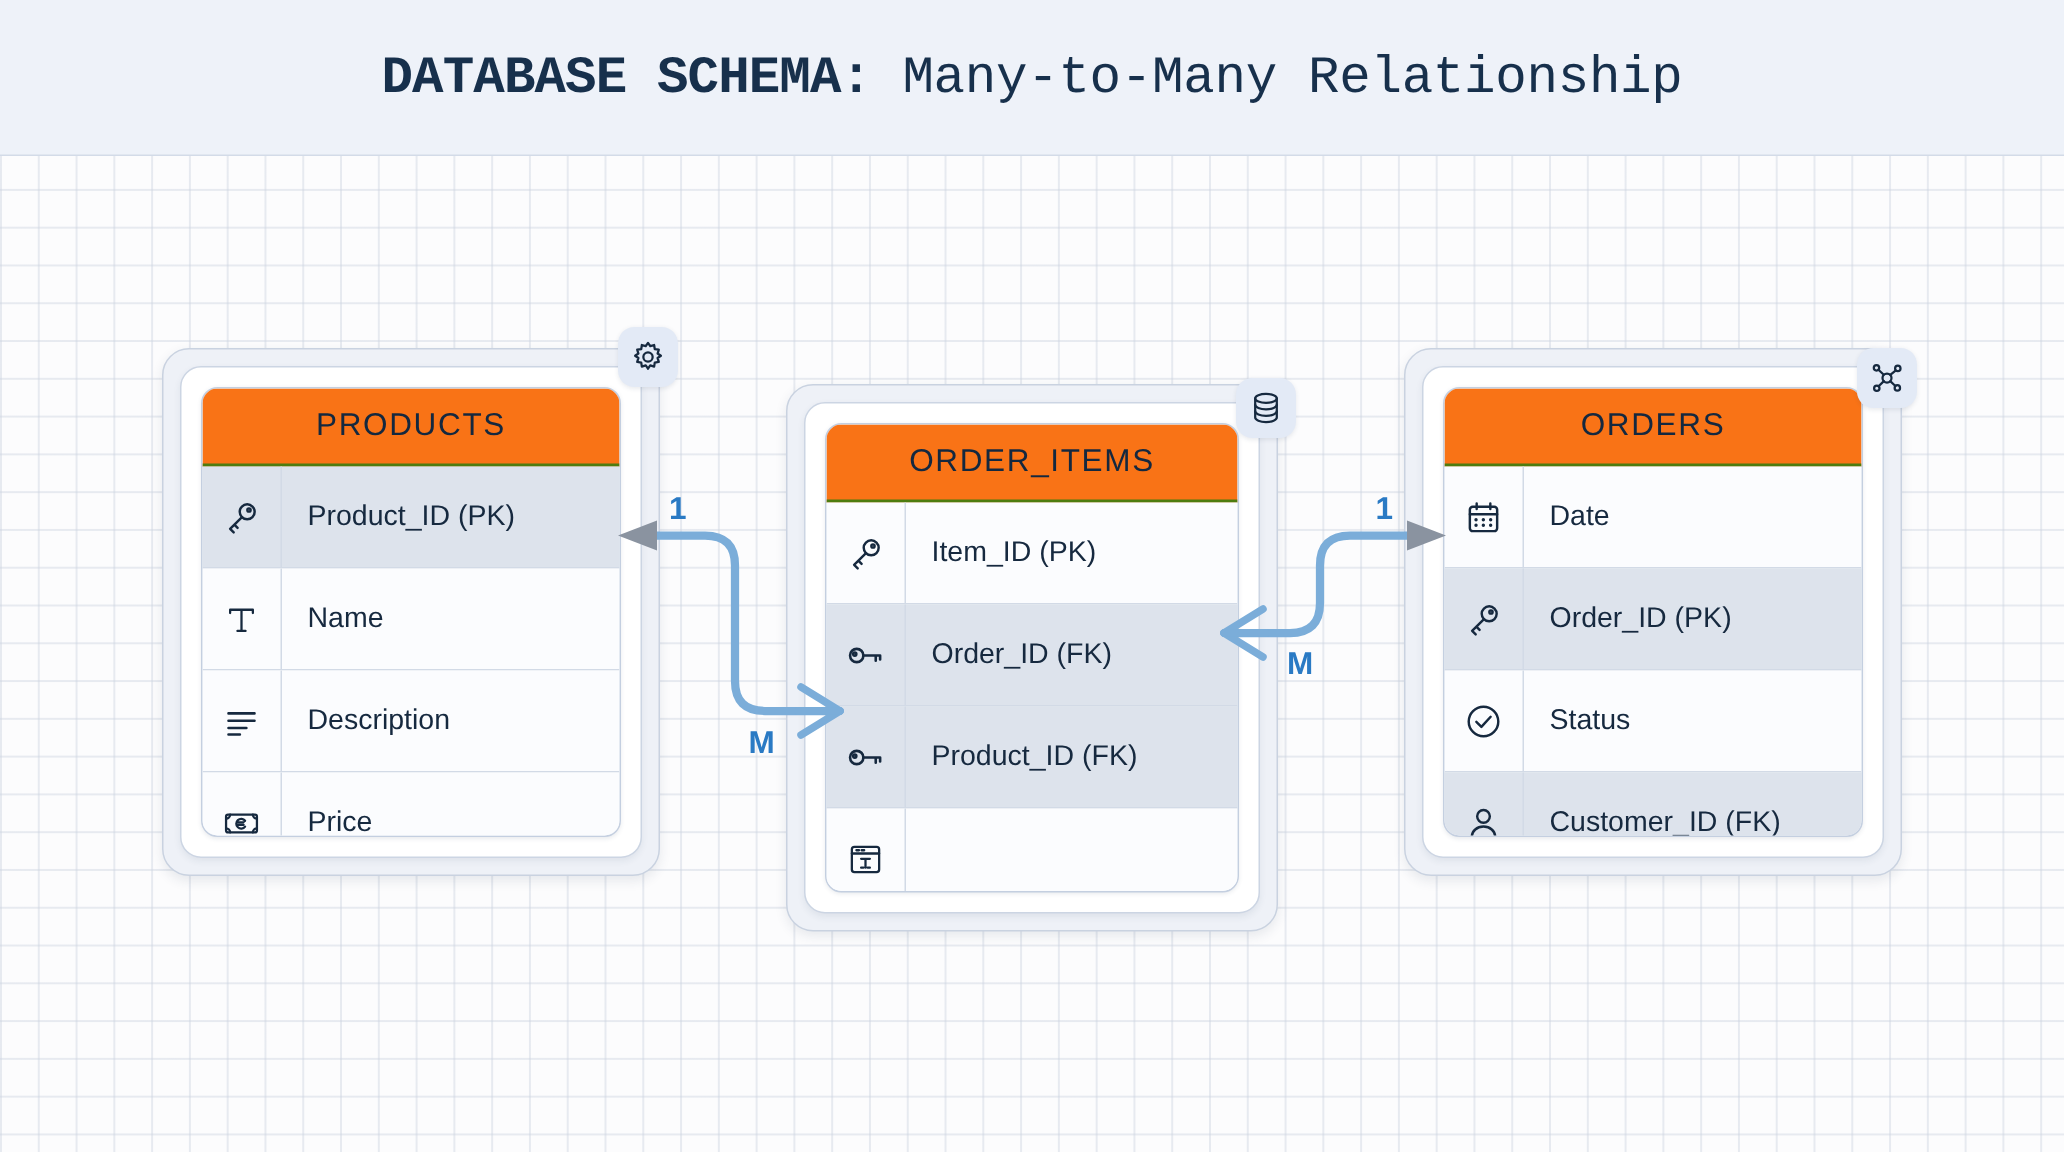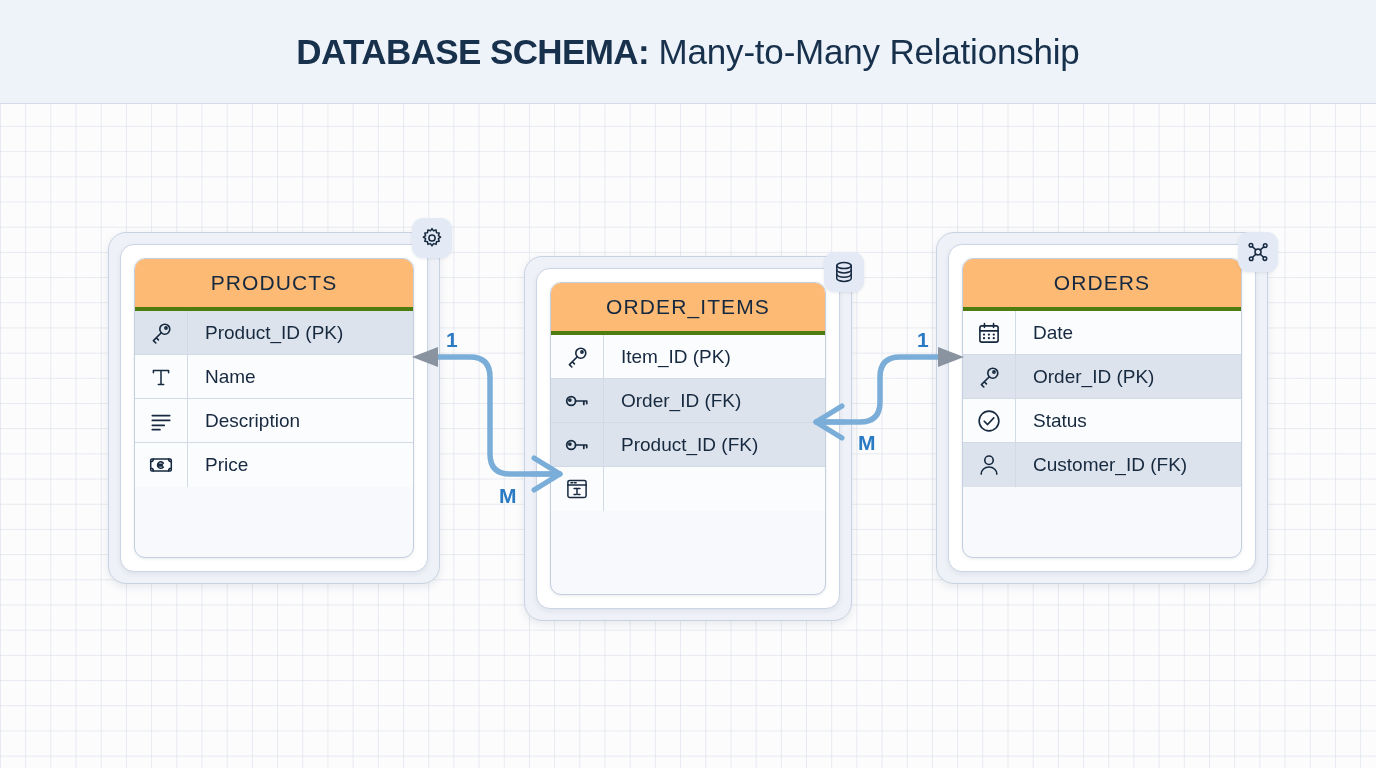--- a/index.html
+++ b/index.html
@@ -33,20 +33,21 @@
     display: flex;
     align-items: center;
     justify-content: center;
     z-index: 20;
   }
   #titletext {
     font-size: 35px;
     color: #17304c;
     letter-spacing: -0.2px;
     white-space: nowrap;
+    font-family: Liberation Mono, monospace;
   }
   #titletext .strong {
     font-weight: 700;
     letter-spacing: -0.6px;
   }
   #titletext .light { font-weight: 400; }
 
   
   .entity {
     position: absolute;
@@ -73,36 +74,36 @@
     left: 26px; right: 26px; top: 26px; bottom: 26px;
     border: 1px solid #c4cfe0;
     border-radius: 11px;
     overflow: hidden;
     background: #f7f9fc;
     box-shadow: 0 1px 3px rgba(40,60,90,0.10);
   }
 
   .tbl-header {
     height: 52px;
-    background: #fdba74;
+    background: #f97316;
     display: flex;
     align-items: center;
     justify-content: center;
-    border-bottom: 4px solid #4d7c0f;
+    border-bottom: 2px solid #4d7c0f;
   }
   .tbl-header-text {
     font-size: 21px;
     color: #14283f;
     letter-spacing: 1.1px;
   }
 
   .row {
     display: flex;
     align-items: stretch;
-    height: 44px;
+    height: 68px;
     border-bottom: 1px solid #d2dae6;
     background: #fbfcfe;
   }
   .row:last-child { border-bottom: none; }
   .row.hl { background: #dde3ec; }
 
   .row-icon {
     width: 53px;
     flex: 0 0 53px;
     display: flex;

